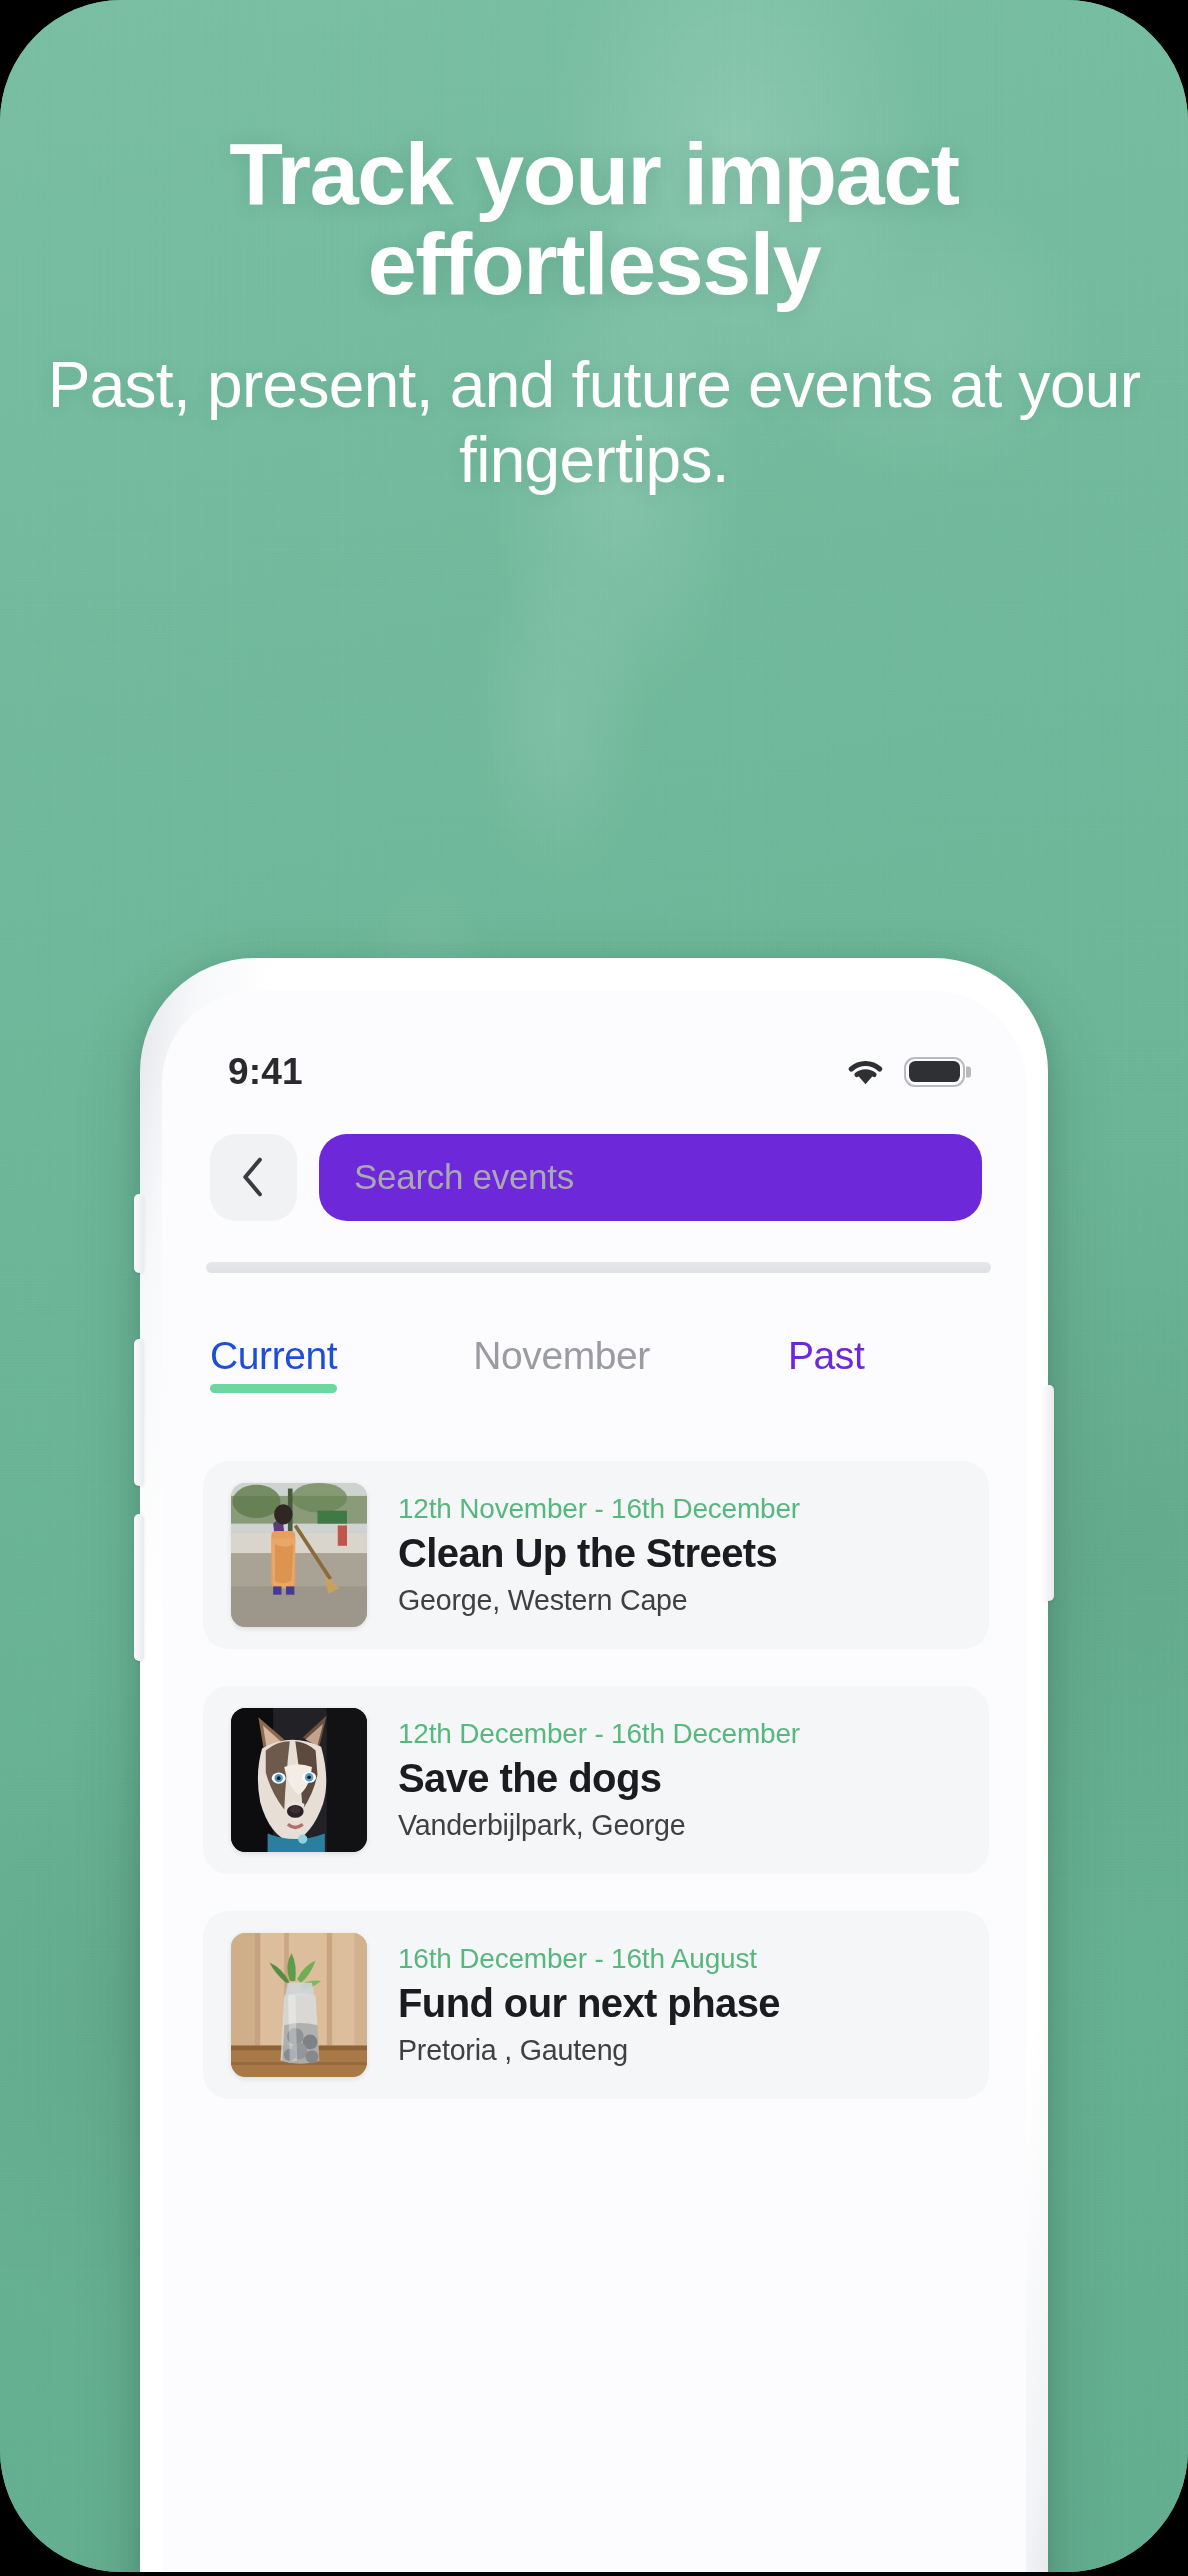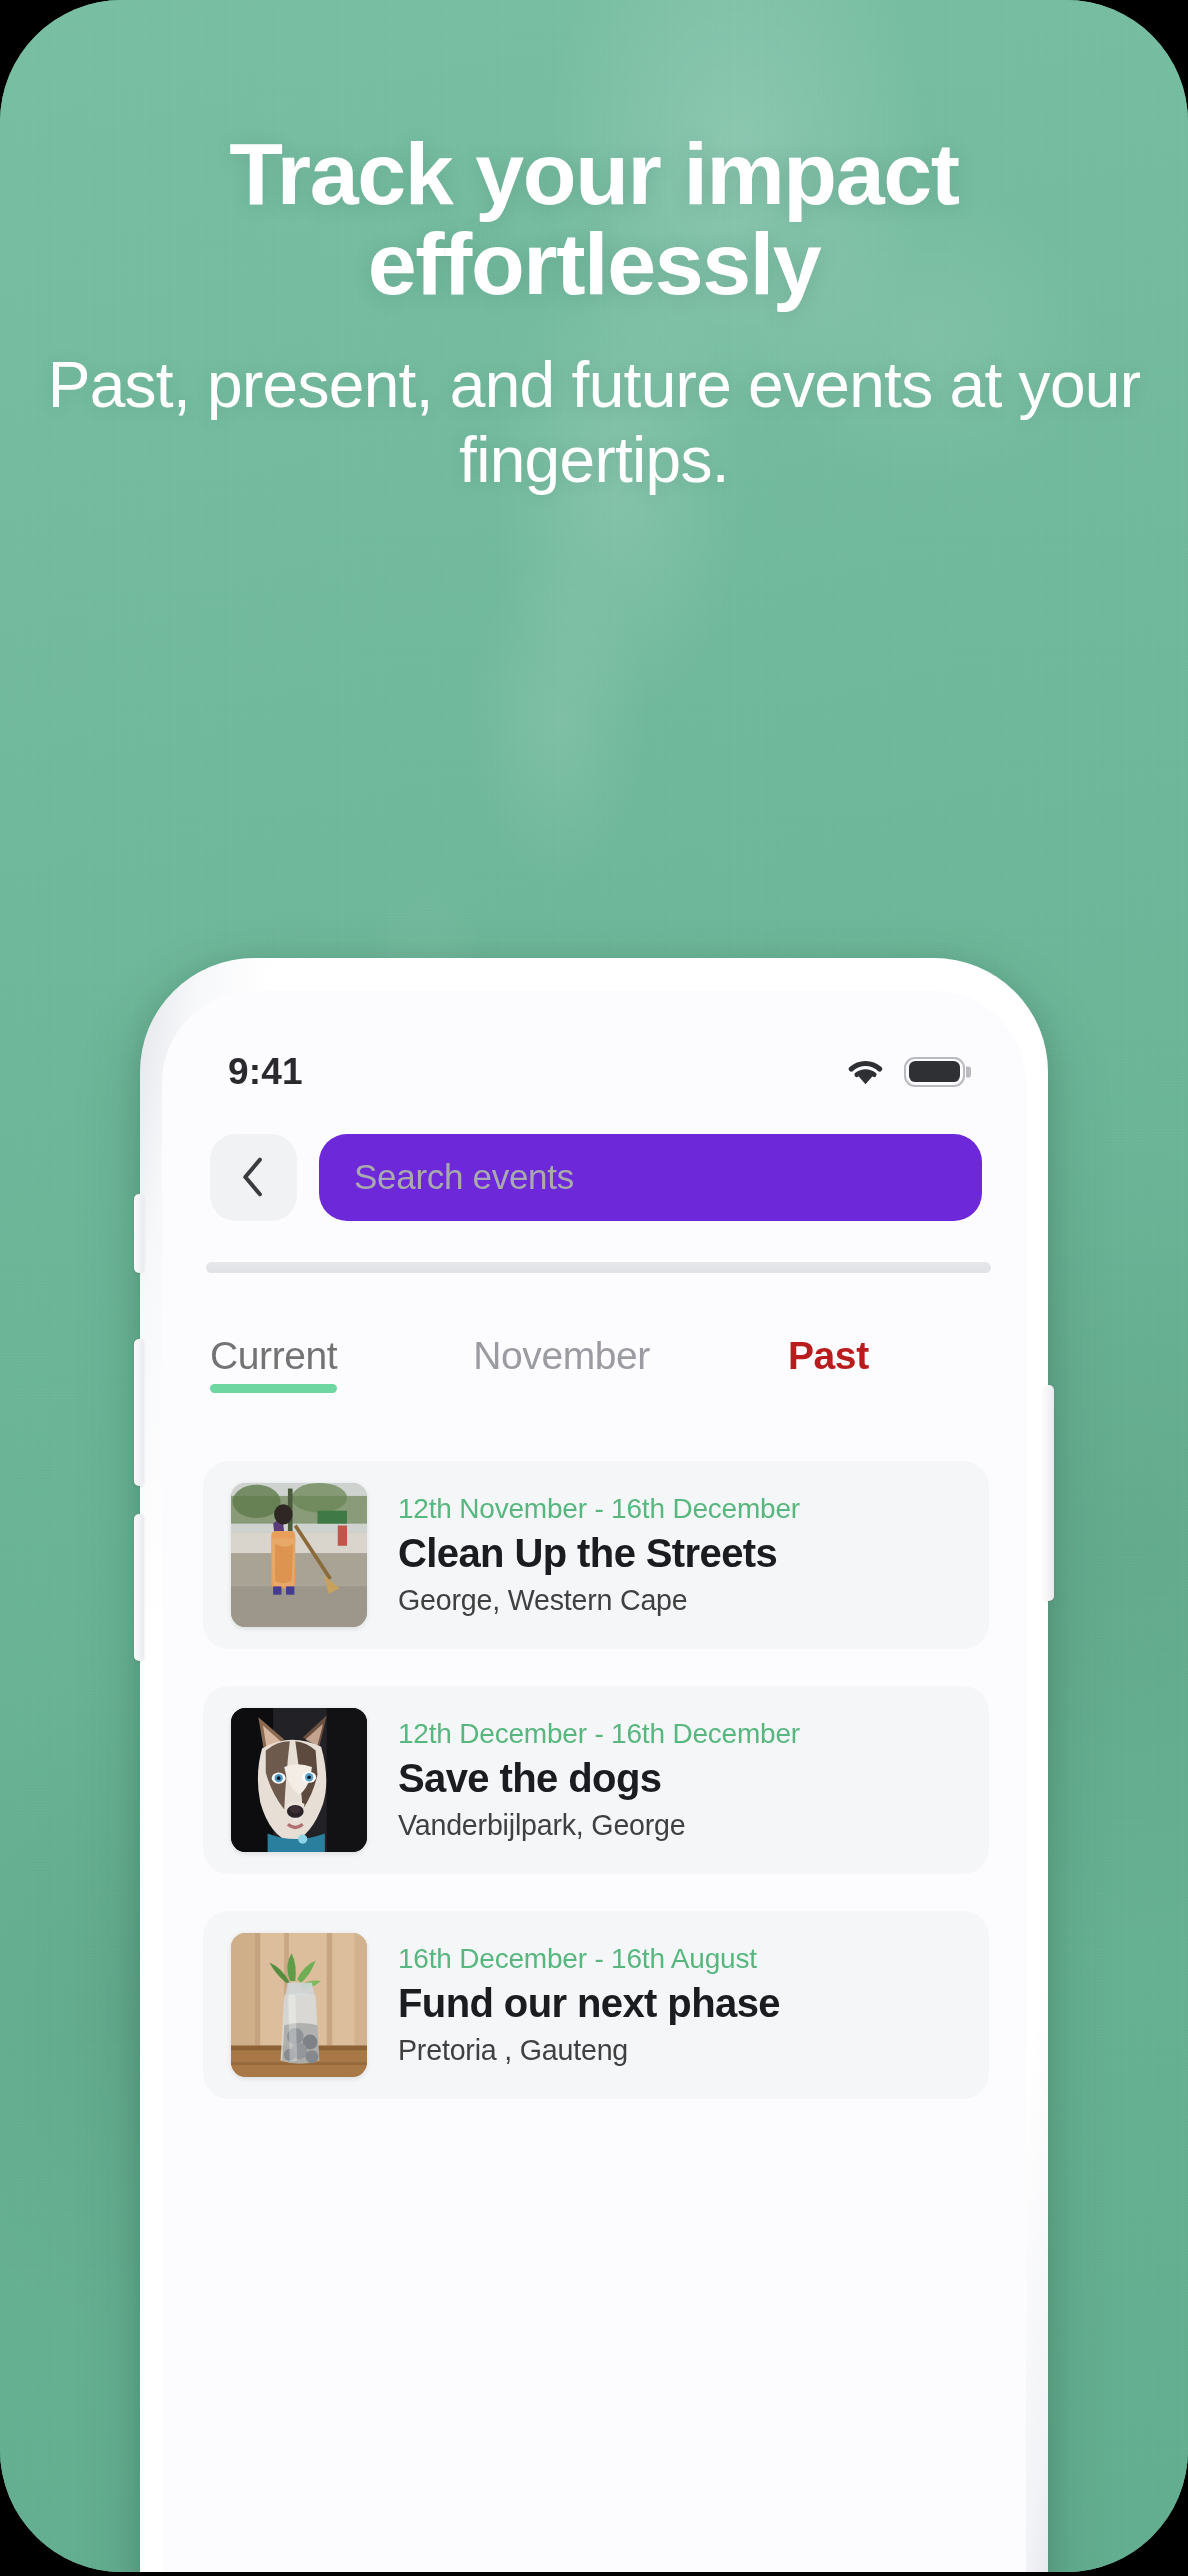--- a/index.html
+++ b/index.html
@@ -178,23 +178,23 @@
     position:absolute; left:0; right:0; top:343px;
     height:92px;
     display:flex; align-items:flex-start;
     padding:0 52px 0 48px;
   }
   .tab{
     position:relative;
     font-size:39px; letter-spacing:-0.4px;
     padding-bottom:14.7px;
   }
-  .tab.t1{ color:#737373; font-weight:400; }
+  .tab.t1{ color:#1d4ed8; font-weight:400; }
   .tab.t2{ color:#9B9CA1; font-weight:400; margin-left:136px; }
-  .tab.t3{ color:#b91c1c; font-weight:700; margin-left:138px; }
+  .tab.t3{ color:#6d28d9; font-weight:400; margin-left:138px; }
   .tab-underline{
     position:absolute; left:0; bottom:0;
     width:100%; height:8.3px; border-radius:5.5px;
     background:#6ED6A0;
   }
 
   
   .cardlist{
     position:absolute; left:41px; right:37px; top:470px;
     display:flex; flex-direction:column; gap:37px;

